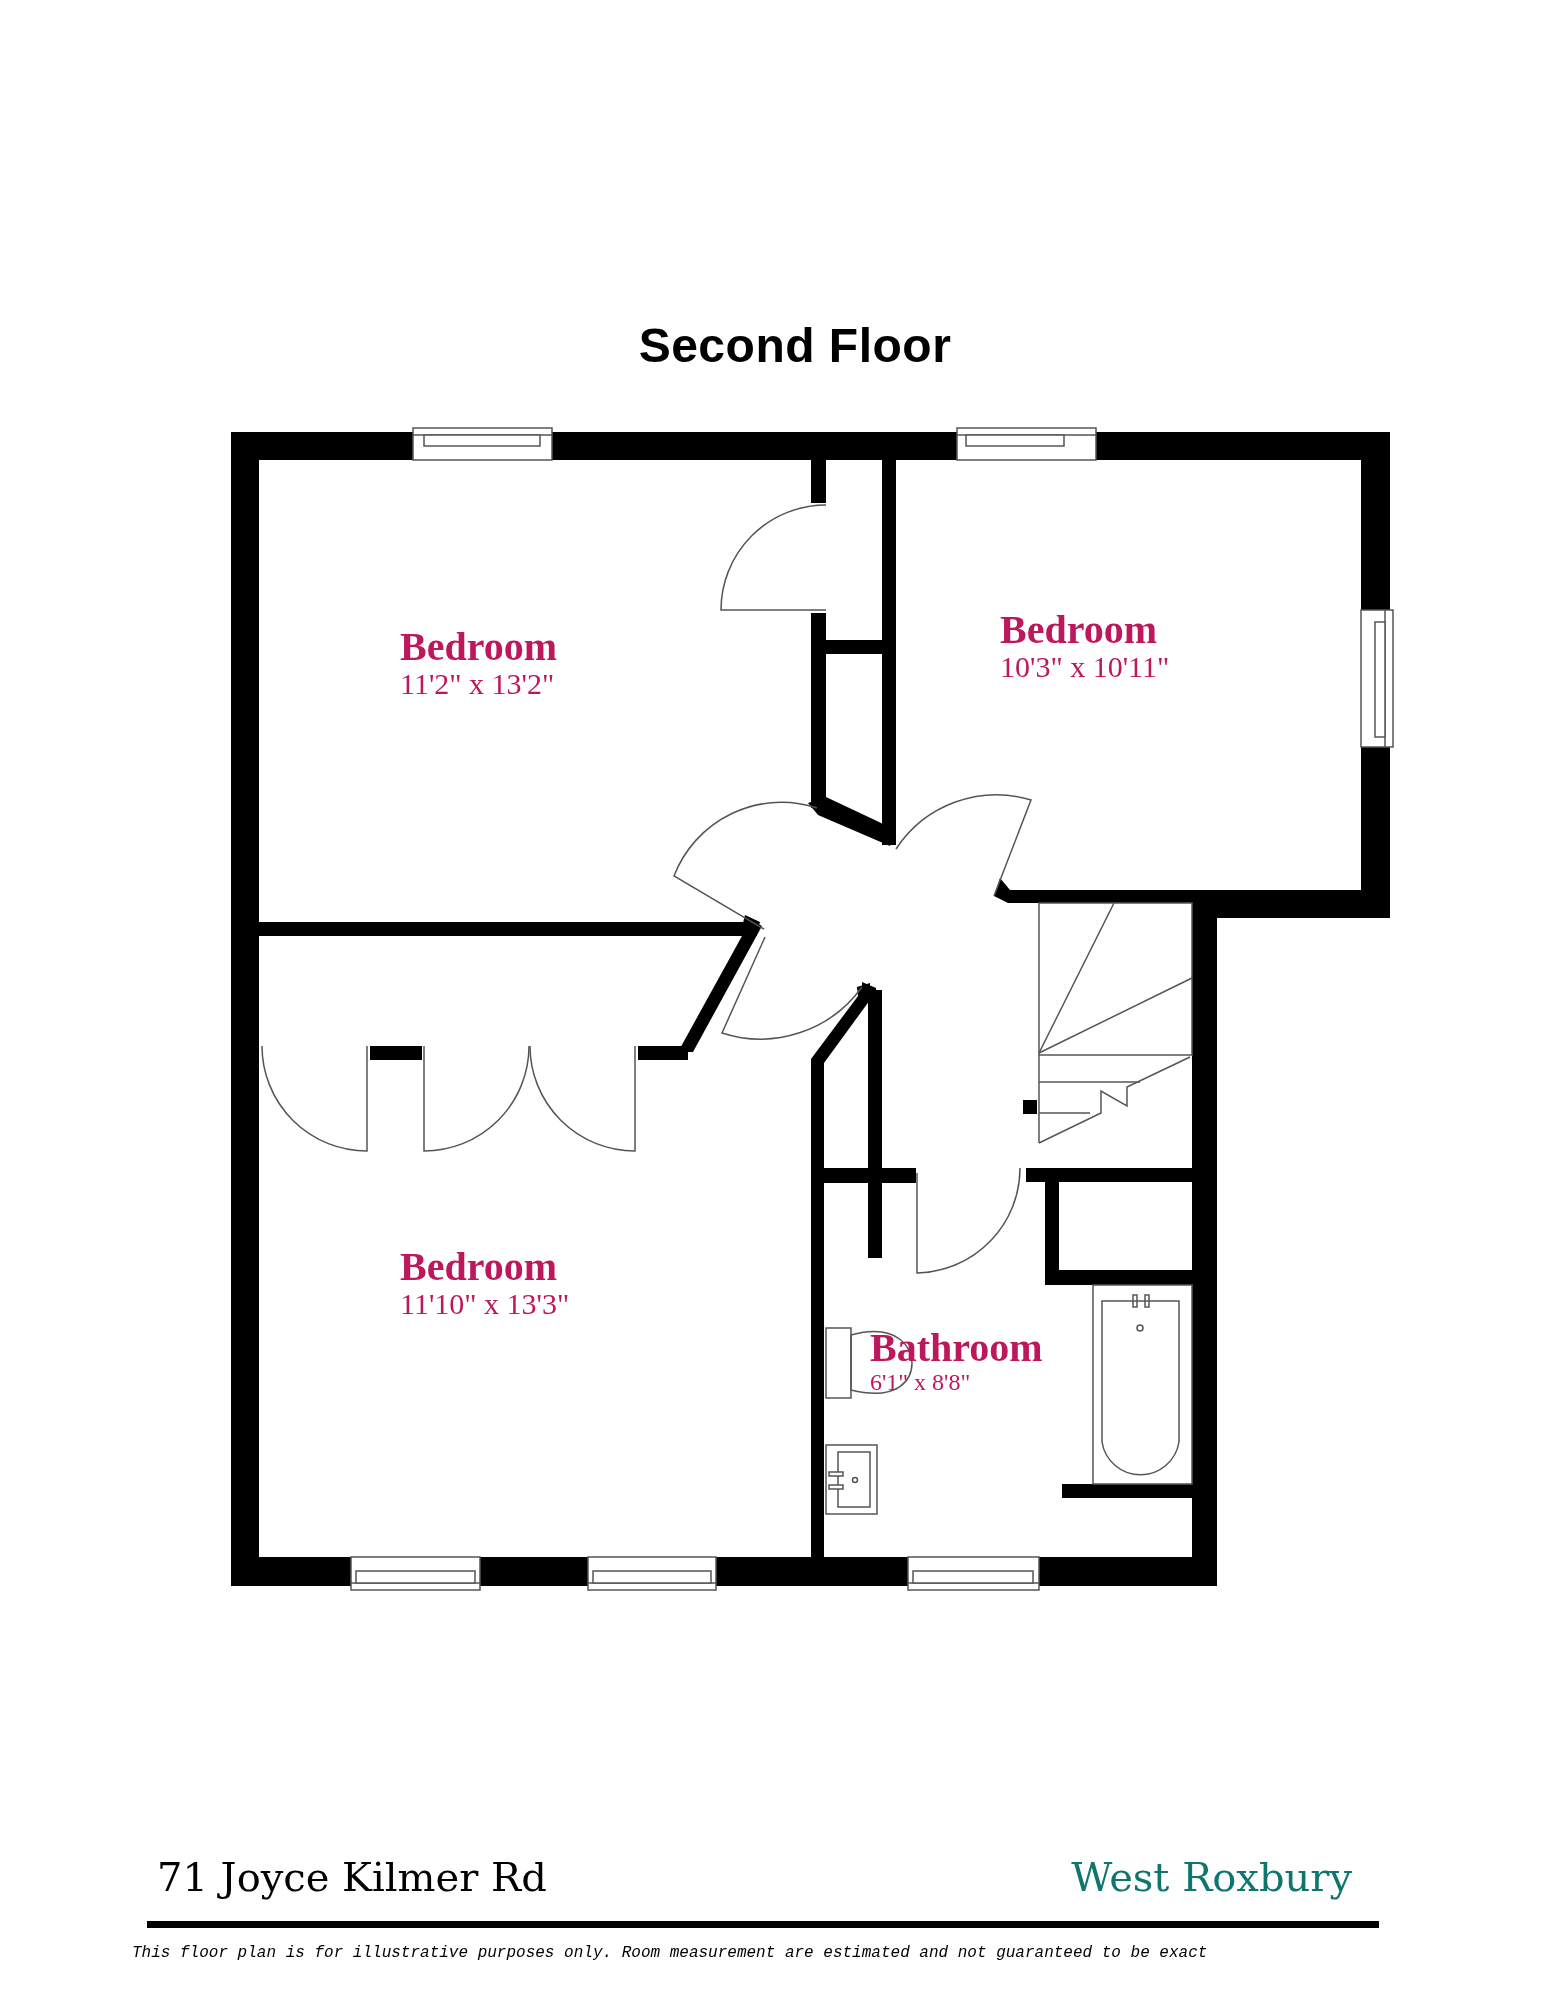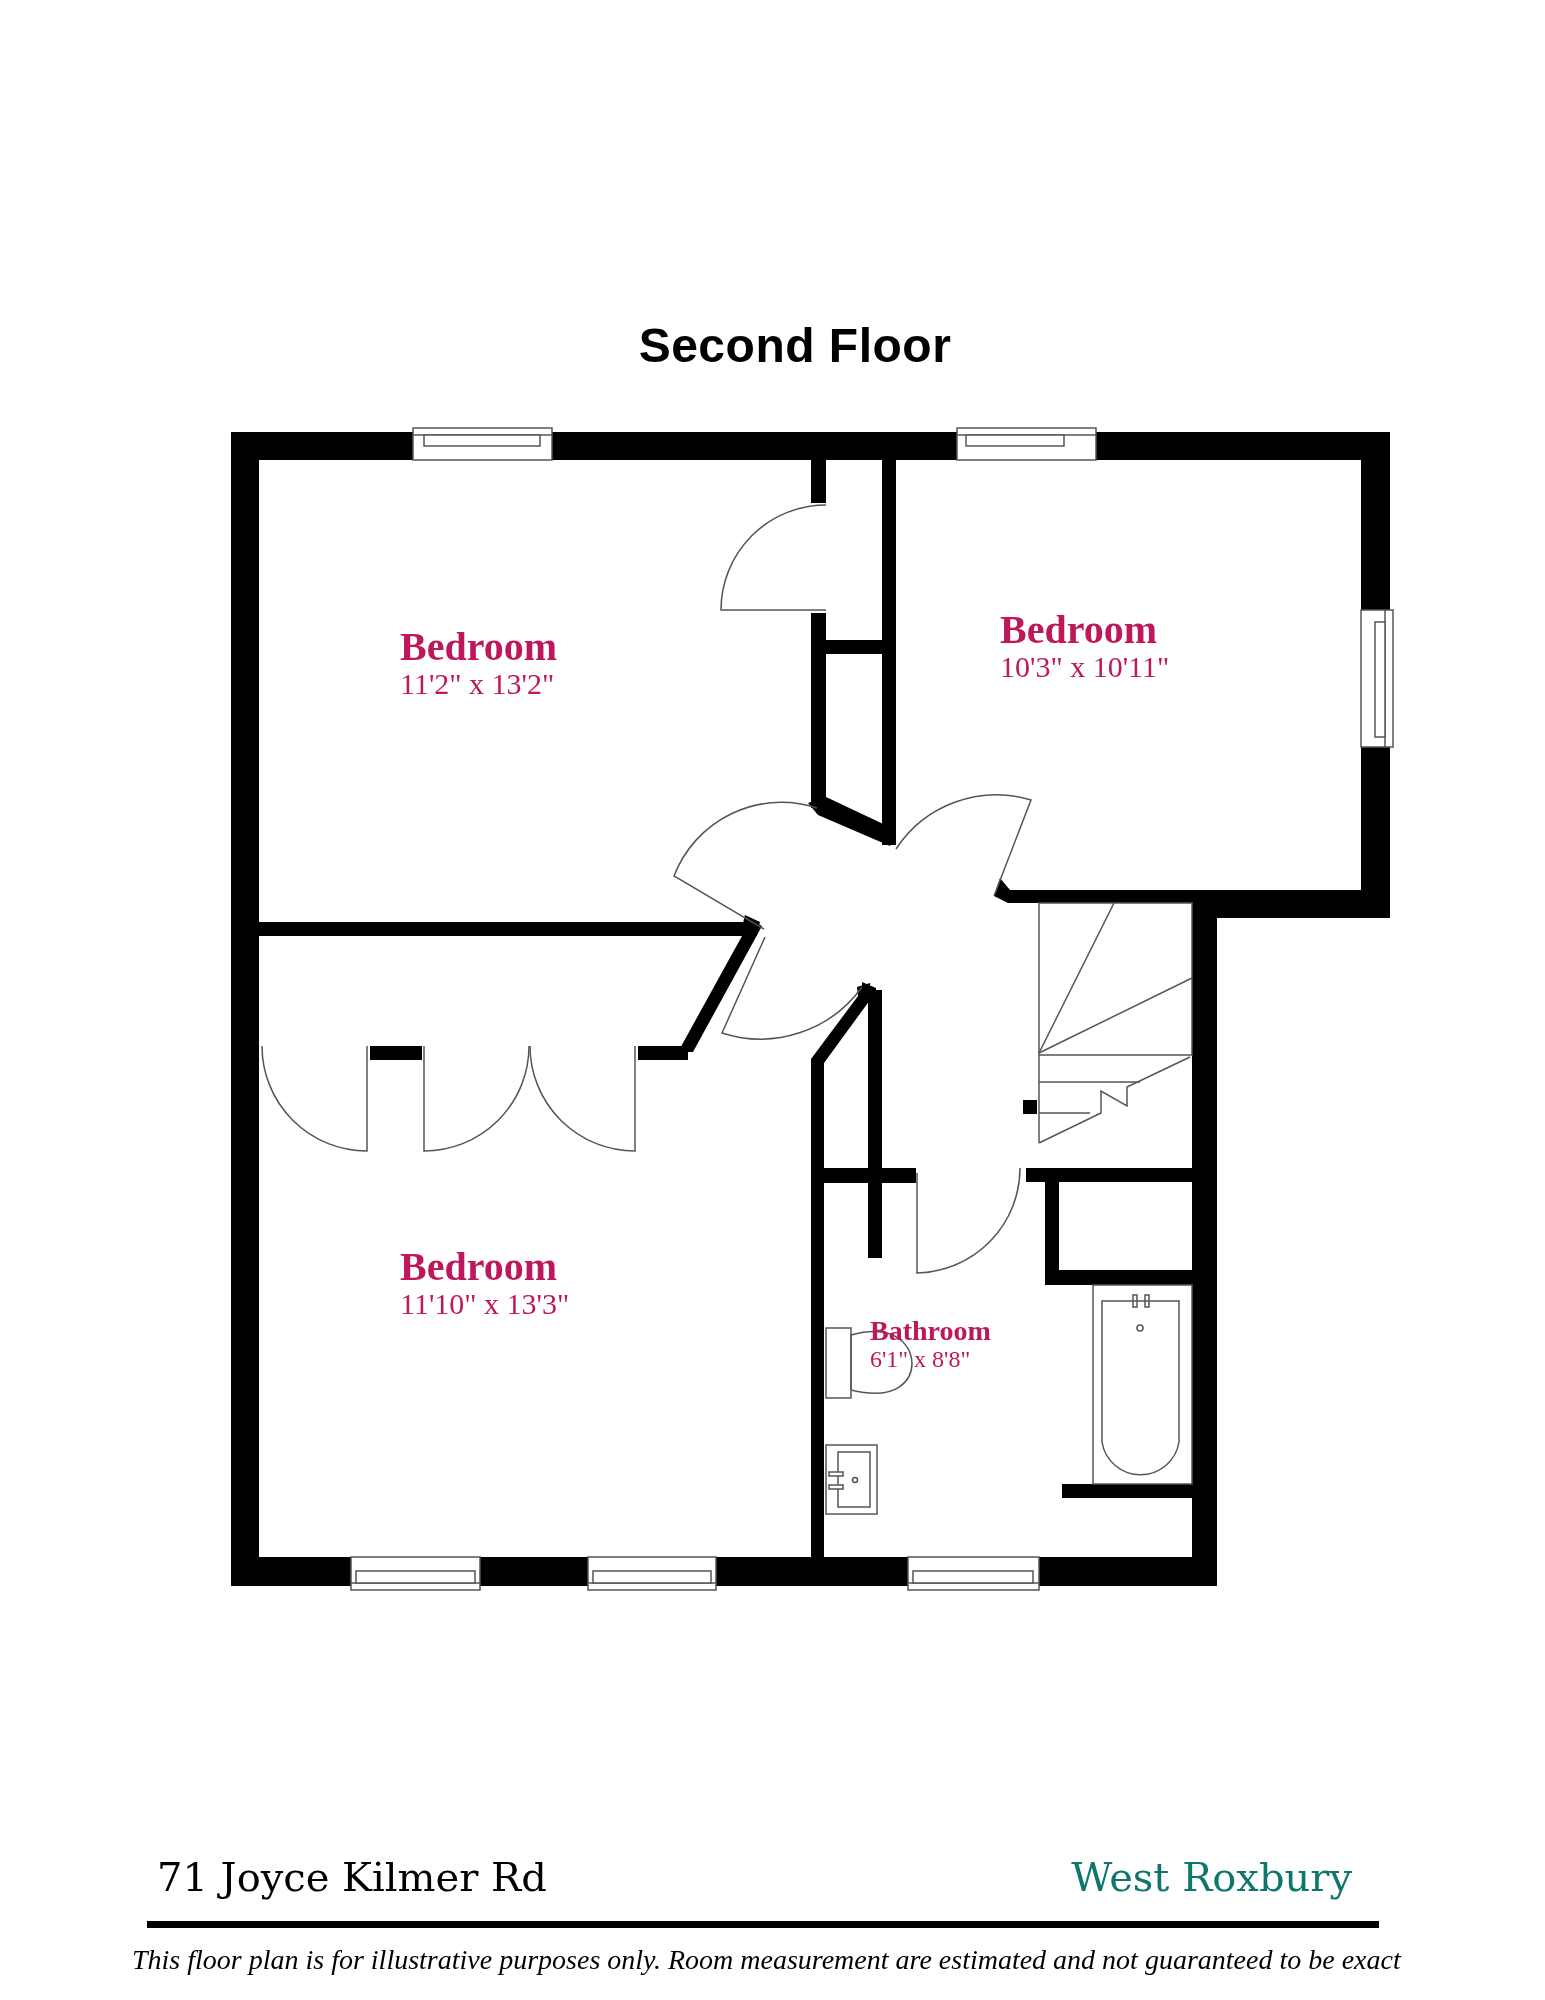--- a/index.html
+++ b/index.html
@@ -2,26 +2,26 @@
 <html><head>
 <meta charset="utf-8">
 <style>
   html, body { margin: 0; padding: 0; background: #ffffff; }
   body { width: 1545px; height: 2000px; position: relative; overflow: hidden; font-family: "Liberation Sans", sans-serif; }
   .title { position: absolute; left: 0; width: 1590px; top: 318px; text-align: center; font-family: "Liberation Sans", sans-serif; font-weight: bold; font-size: 48px; color: #000; letter-spacing: 0.5px; }
   svg.plan { position: absolute; left: 0; top: 0; }
   .room-label { position: absolute; color: #be185d; font-family: Liberation Serif, serif; line-height: 1; }
   .room-label .name { font-weight: bold; font-size: 40px; display: block; }
   .room-label .dims { font-size: 30px; display: block; margin-top: 2px; }
-  .room-label.small .name { font-size: 28px; }
+  .room-label.small .name { font-size: 40px; margin-top: 11px; }
   .room-label.small .dims { font-size: 24px; }
   .footer-addr { position: absolute; left: 145px; top: 1854px; font-family: "DejaVu Serif", serif; font-size: 40px; color: #000; margin-left: 12px; }
   .footer-city { position: absolute; right: 193px; top: 1854px; font-family: "DejaVu Serif", serif; font-size: 40px; color: #0f766e; }
   .footer-rule { position: absolute; left: 147px; top: 1921px; width: 1232px; height: 7px; background: #000; }
-  .disclaimer { position: absolute; left: 132px; top: 1944px; width: 1280px; font-family: Liberation Serif, serif; font-style: italic; font-size: 28px; color: #000; white-space: nowrap; }
+  .disclaimer { position: absolute; left: 132px; top: 1944px; width: 1280px; font-family: Liberation Mono, monospace; font-style: italic; font-size: 16px; color: #000; white-space: nowrap; }
 </style>
 </head>
 <body>
 
 <div class="title">Second Floor</div>
 
 <svg class="plan" width="1545" height="2000" viewBox="0 0 1545 2000" xmlns="http://www.w3.org/2000/svg">
 
   <g fill="#000">
 

